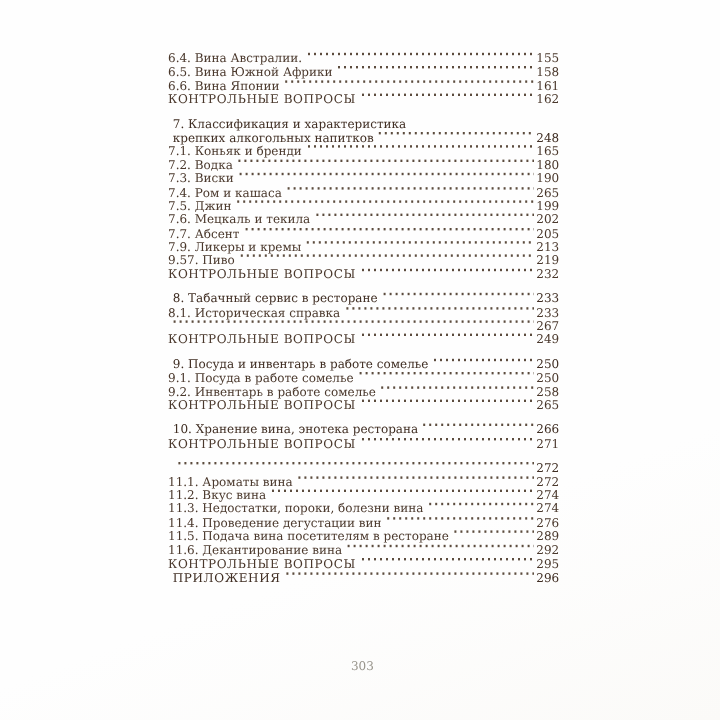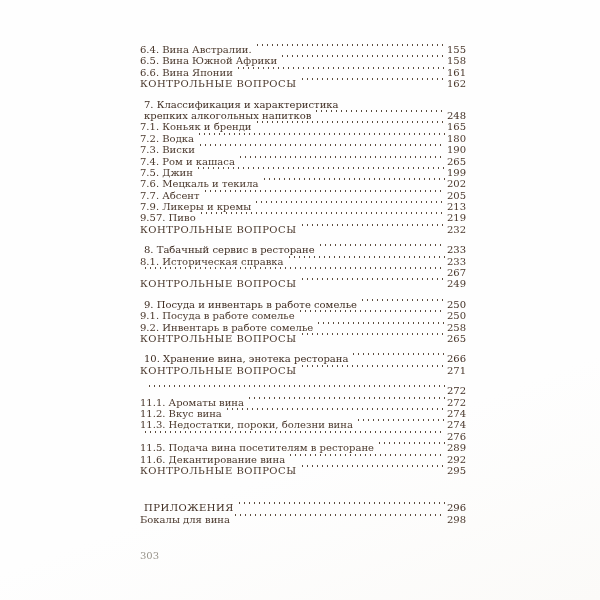--- a/index.html
+++ b/index.html
@@ -16,21 +16,21 @@
   }
   .toc {
     position: absolute;
     left: 140px; top: 44px;
     width: 326px;
     color: #4a382c;
     font-size: 10px;
   }
   .group { margin-top: 9px; }
   .group:first-child { margin-top: 0; }
-  .group.big-gap { margin-top: 26px; }
+  .group.big-gap { margin-top: 1px; }
   .row {
     display: flex;
     align-items: flex-start;
     height: 11.4px;
     line-height: 11.4px;
     white-space: nowrap;
   }
   .row.bold {
     font-weight: normal;
     color: #3f2d22;
@@ -44,21 +44,21 @@
     background-image: radial-gradient(circle, #5c4c3e 0.8px, rgba(0,0,0,0) 1px);
     background-size: 5px 2px;
     background-repeat: repeat-x;
     background-position: 0 100%;
   }
   .pg { margin-left: 1px; }
   .footer {
     position: absolute;
     left: 140px; top: 550px;
     width: 326px;
-    text-align: left;
+    text-align: center;
     padding-right: 2px;
     box-sizing: border-box;
     color: #98948b;
     font-size: 10px;
     line-height: 12px;
     font-family: "DejaVu Serif", serif;
   }
 </style>
 </head>
 <body>
@@ -216,20 +216,21 @@
           <span class="label">11.2. Вкус вина</span>
           <span class="leader"></span>
           <span class="pg">274</span>
         </div>
         <div class="row">
           <span class="label">11.3. Недостатки, пороки, болезни вина</span>
           <span class="leader"></span>
           <span class="pg">274</span>
         </div>
         <div class="row">
+          <span class="label">11.4. Проведение дегустации вин</span>
           <span class="leader"></span>
           <span class="pg">276</span>
         </div>
         <div class="row">
           <span class="label">11.5. Подача вина посетителям в ресторане</span>
           <span class="leader"></span>
           <span class="pg">289</span>
         </div>
         <div class="row">
           <span class="label">11.6. Декантирование вина</span>
@@ -240,22 +241,17 @@
           <span class="label caps">КОНТРОЛЬНЫЕ ВОПРОСЫ</span>
           <span class="leader"></span>
           <span class="pg">295</span>
         </div>
       </div>
       <div class="group big-gap">
         <div class="row bold">
           <span class="label caps">ПРИЛОЖЕНИЯ</span>
           <span class="leader"></span>
           <span class="pg">296</span>
-        </div>
-        <div class="row">
-          <span class="label">Бокалы для вина</span>
-          <span class="leader"></span>
-          <span class="pg">298</span>
         </div>
       </div>
     </div>
   <div class="footer">303</div>
 </div>
 
 </body></html>

